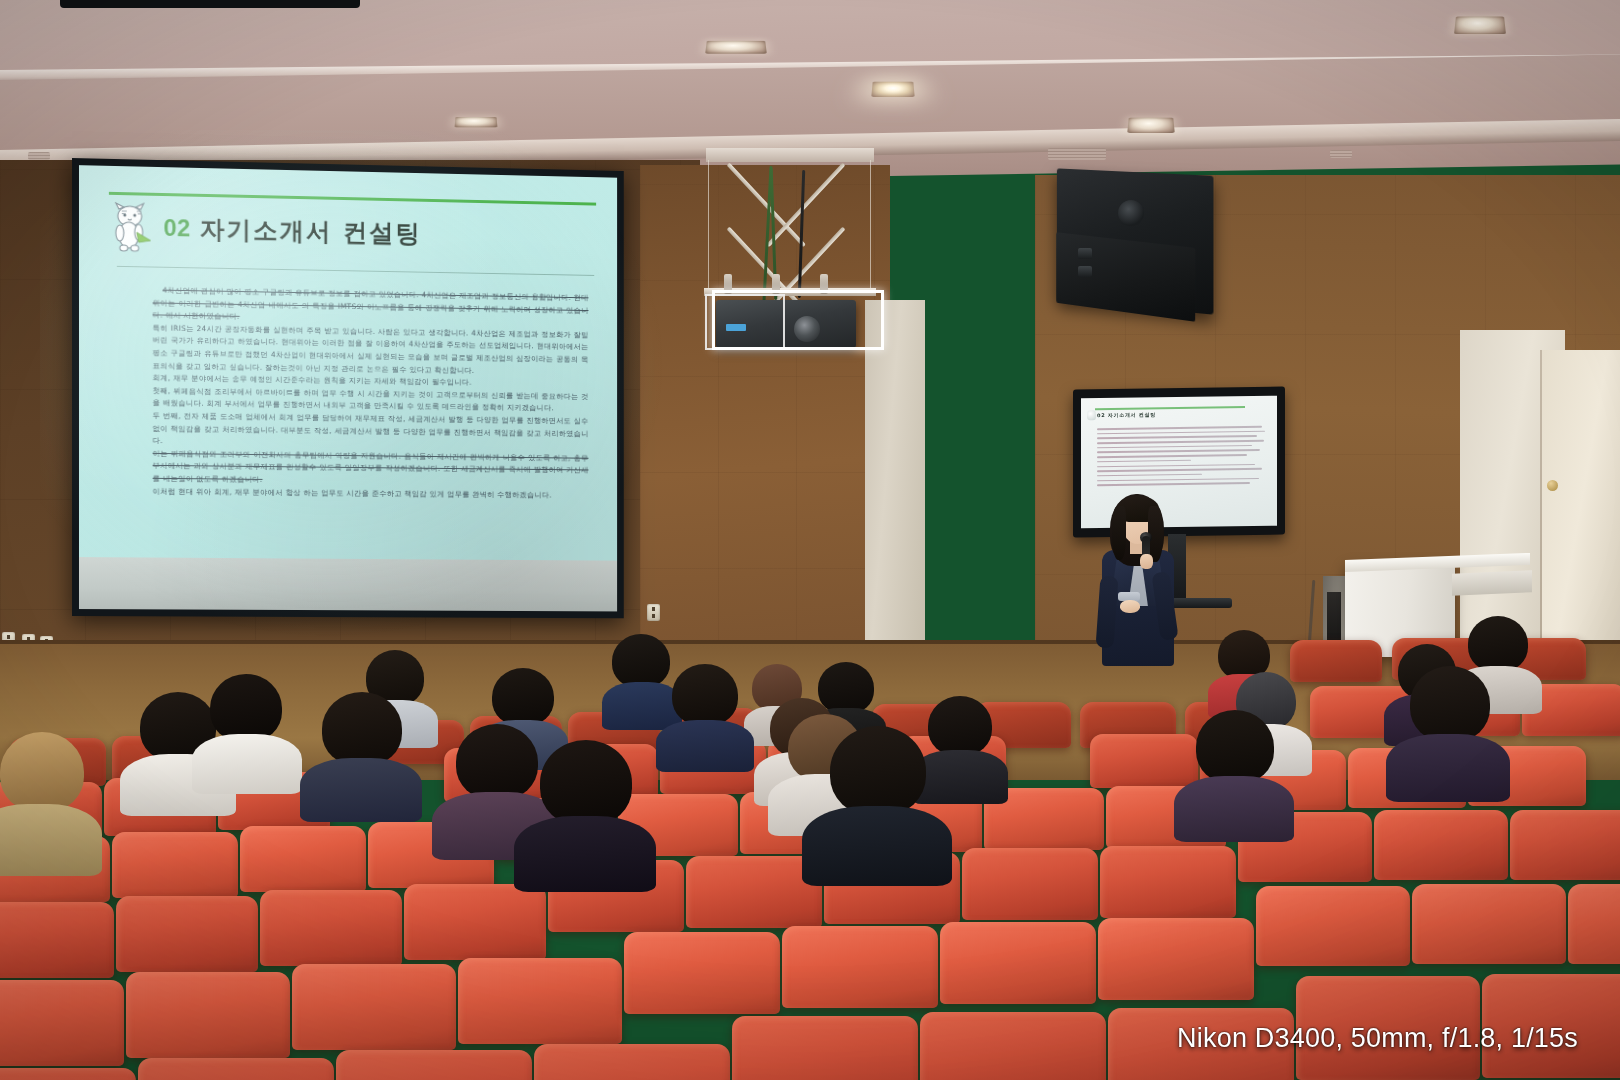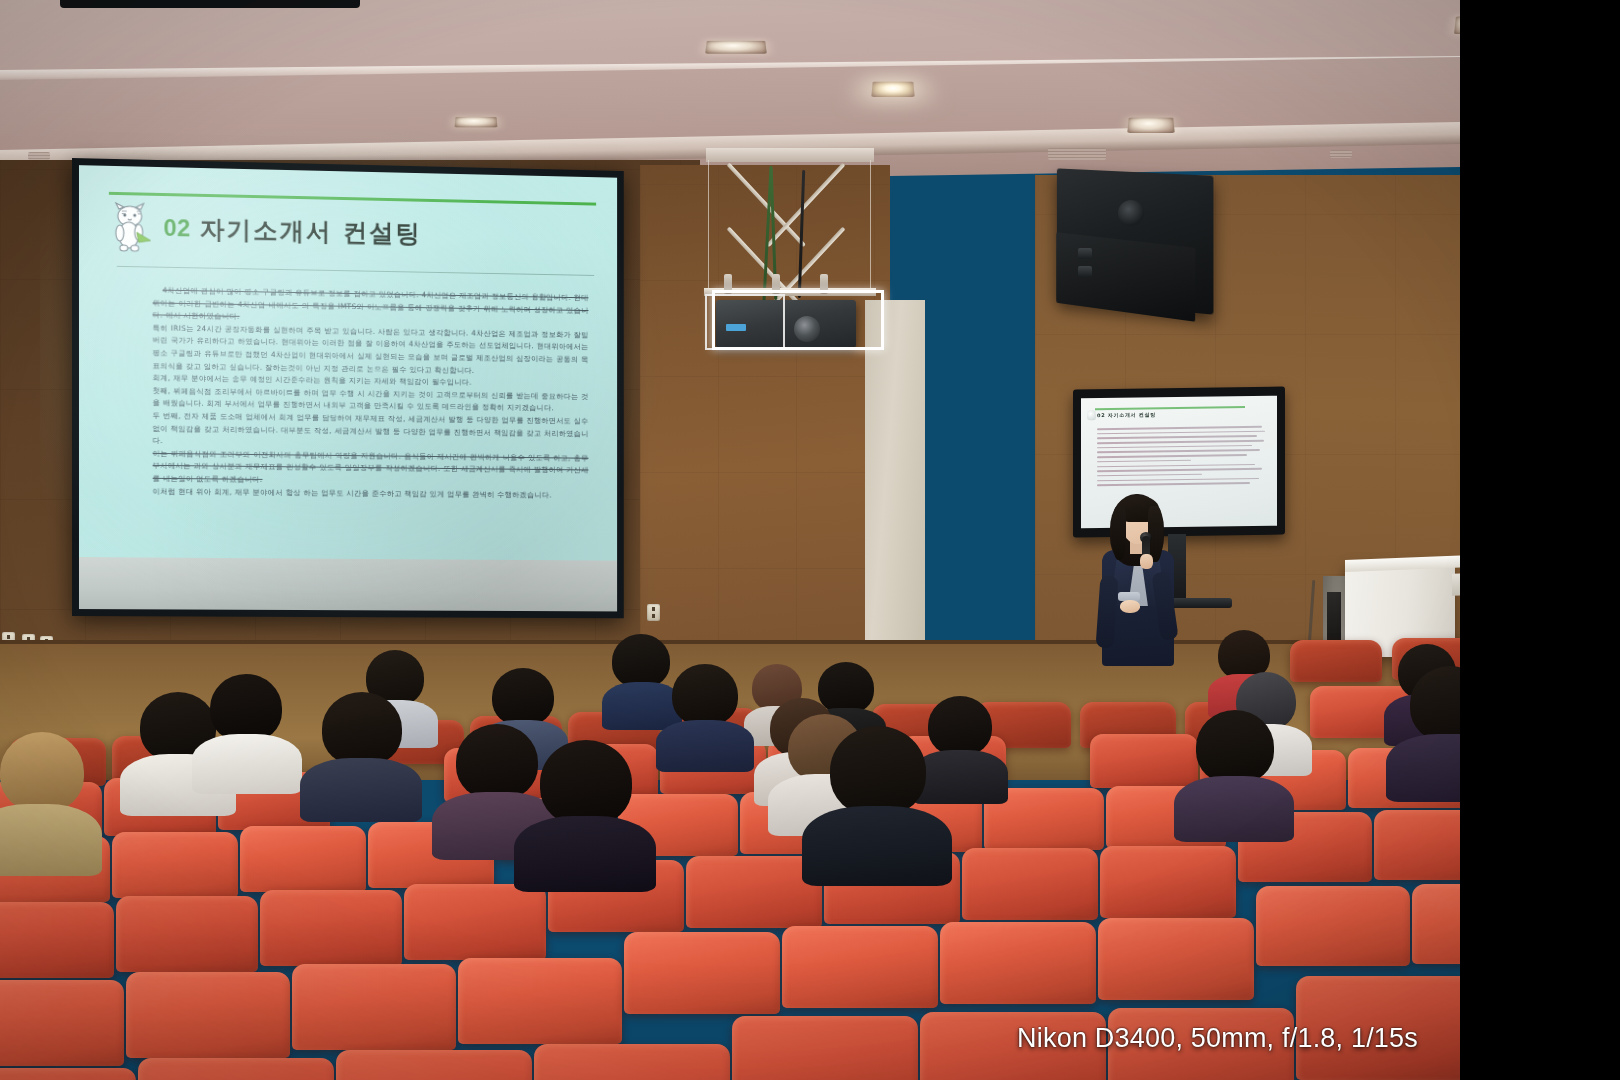--- a/index.html
+++ b/index.html
@@ -8,23 +8,23 @@
   body {
     width:1620px; height:1080px;
     font-family:"Liberation Sans", sans-serif;
     overflow:hidden;
     position:relative;
   }
 
   
   #scene {
     position:absolute; inset:0;
-    width:1460px; height:1080px;
+    width:1620px; height:1080px;
     overflow:hidden;
-    background:#0c4a6e;
+    background:#14532d;
   }
 
   
   .ceiling-upper{
     position:absolute; left:0; top:0; width:1620px; height:78px;
     background:linear-gradient(178deg,#c7b2ac 0%,#c2aaa4 55%,#bfa69f 100%);
   }
   .ceiling-rail{
     position:absolute; left:0; top:70px; width:1620px; height:12px;
     background:linear-gradient(180deg,#efe6e0 0%,#d8c8c0 60%,#b9a49c 100%);

